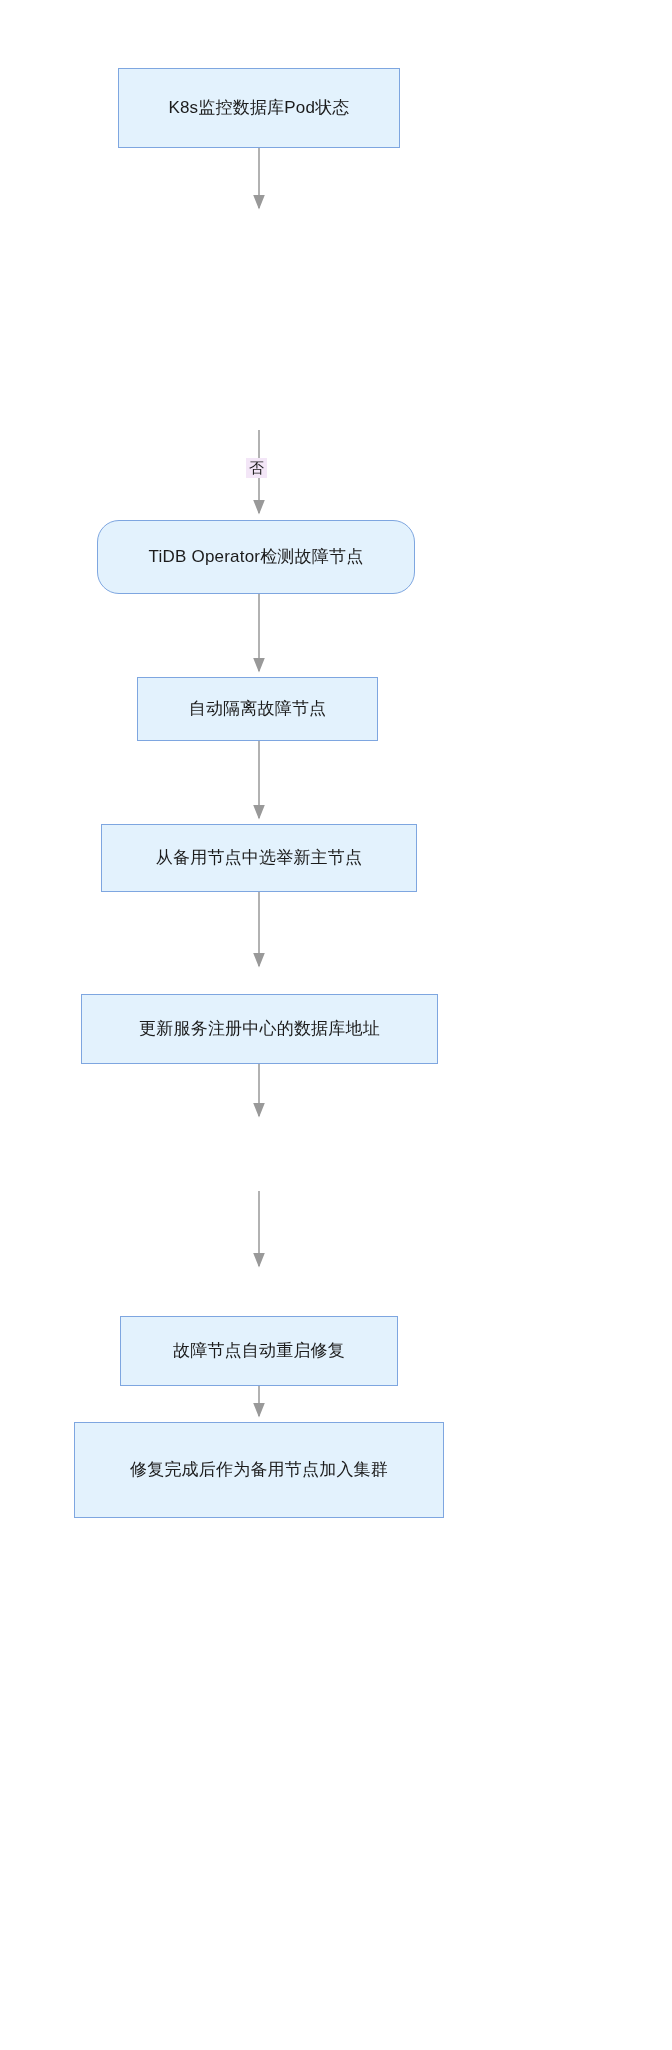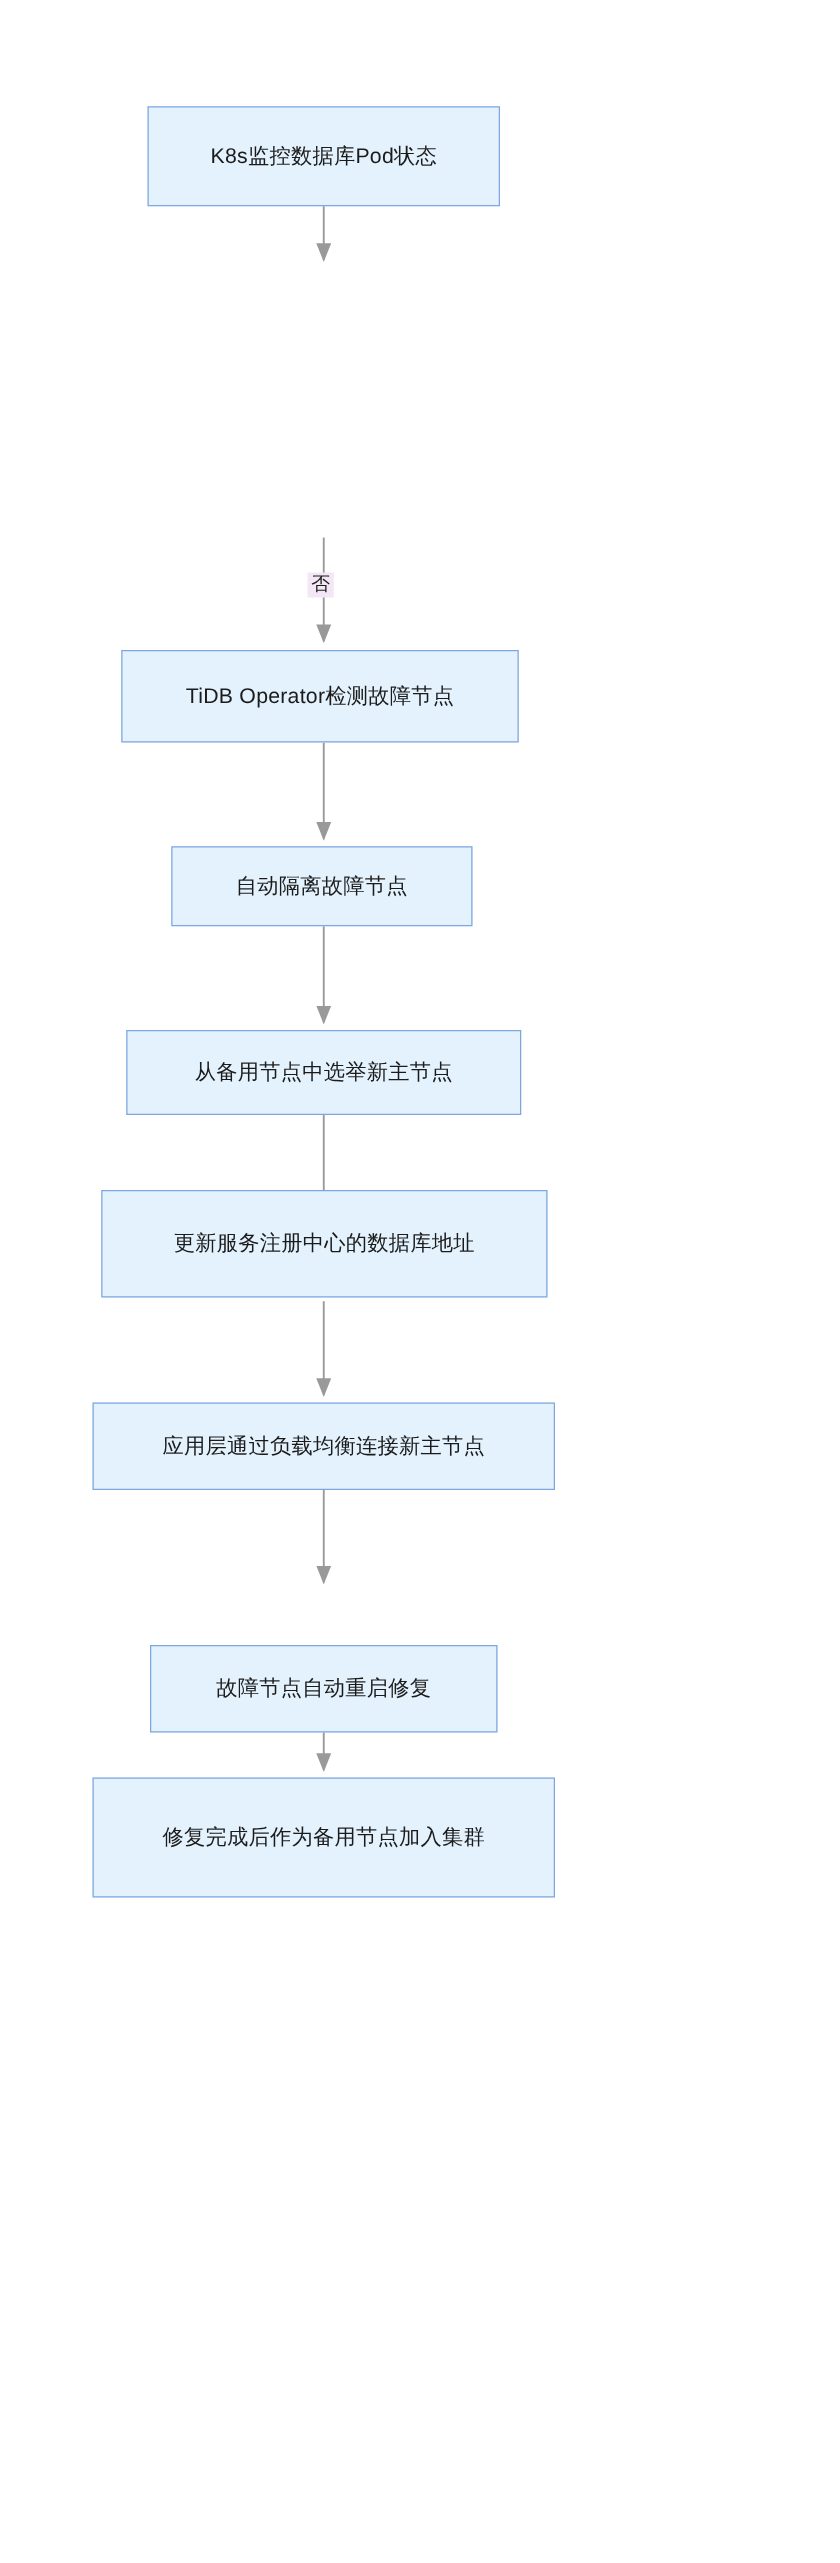--- a/index.html
+++ b/index.html
@@ -93,46 +93,43 @@
 
     <line x1="259" y1="891" x2="259" y2="966" stroke="#999999" stroke-width="1.5" marker-end="url(#arrowhead)"></line>
 
     <line x1="259" y1="1041" x2="259" y2="1116" stroke="#999999" stroke-width="1.5" marker-end="url(#arrowhead)"></line>
 
     <line x1="259" y1="1191" x2="259" y2="1266" stroke="#999999" stroke-width="1.5" marker-end="url(#arrowhead)"></line>
 
     <line x1="259" y1="1341" x2="259" y2="1416" stroke="#999999" stroke-width="1.5" marker-end="url(#arrowhead)"></line>
   </svg>
 
-  <div class="node process" style="left:118px; top:85px; width:282px; height:80px;">
+  <div class="node process" style="left:118px; top:68px; width:282px; height:80px;">
     <span class="node-label">K8s监控数据库Pod状态</span>
   </div>
 
 
   <div class="edge-label" style="left:246px; top:458px;">否</div>
 
-  <div class="node process" style="left:97px; top:520px; width:318px; height:74px;">
+  <div class="node process" style="left:97px; top:520px; width:318px; height:74px;border-radius:22px;">
     <span class="node-label">TiDB Operator检测故障节点</span>
   </div>
 
   <div class="node process" style="left:101px; top:824px; width:316px; height:68px;">
     <span class="node-label">从备用节点中选举新主节点</span>
   </div>
 
   <div class="node process" style="left:137px; top:677px; width:241px; height:64px;">
     <span class="node-label">自动隔离故障节点</span>
   </div>
 
-  <div class="node process" style="left:81px; top:952px; width:357px; height:86px;">
+  <div class="node process" style="left:81px; top:994px; width:357px; height:70px;">
     <span class="node-label">更新服务注册中心的数据库地址</span>
   </div>
 
-  <div class="node process" style="left:74px; top:1122px; width:370px; height:70px;">
-    <span class="node-label">应用层通过负载均衡连接新主节点</span>
-  </div>
 
   <div class="node process" style="left:120px; top:1316px; width:278px; height:70px;">
     <span class="node-label">故障节点自动重启修复</span>
   </div>
 
   <div class="node process" style="left:74px; top:1422px; width:370px; height:96px;">
     <span class="node-label">修复完成后作为备用节点加入集群</span>
   </div>
 
 </div>

